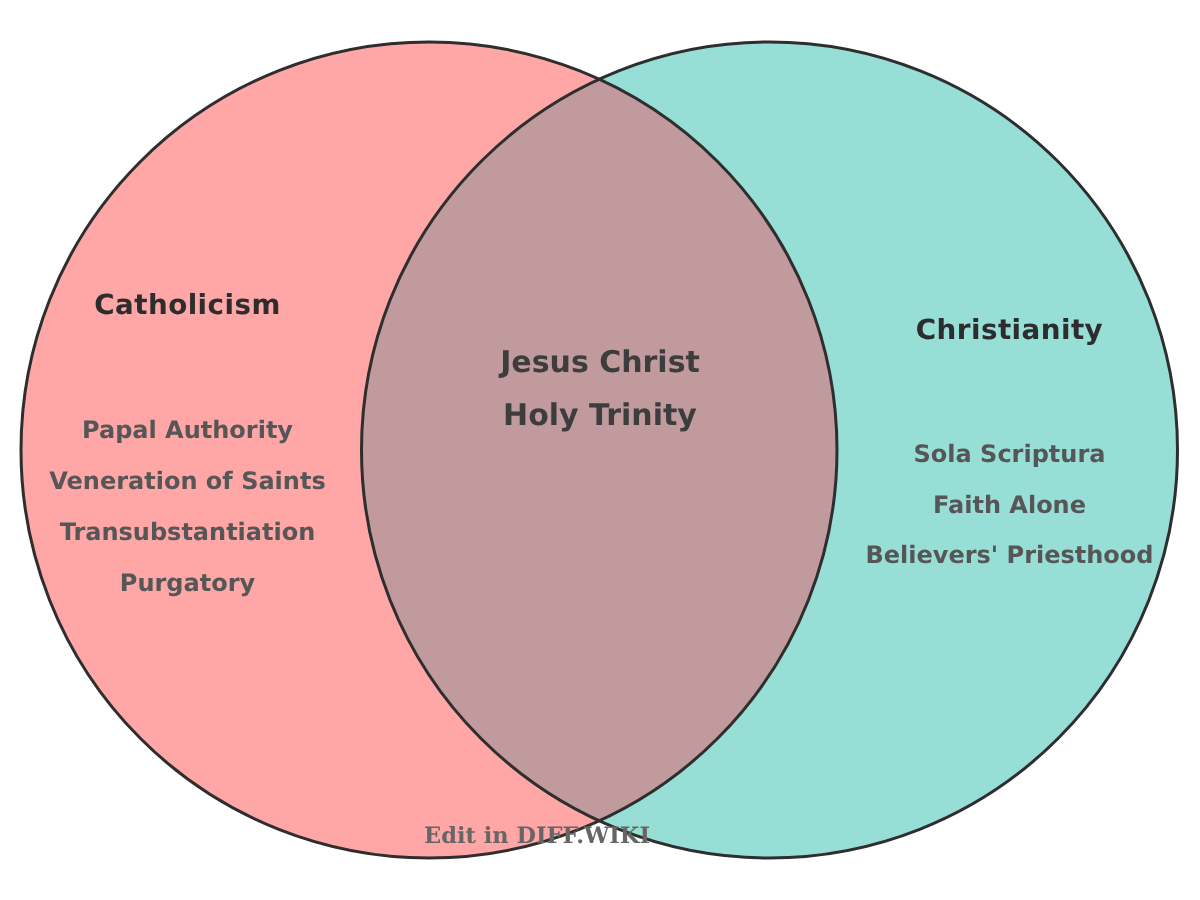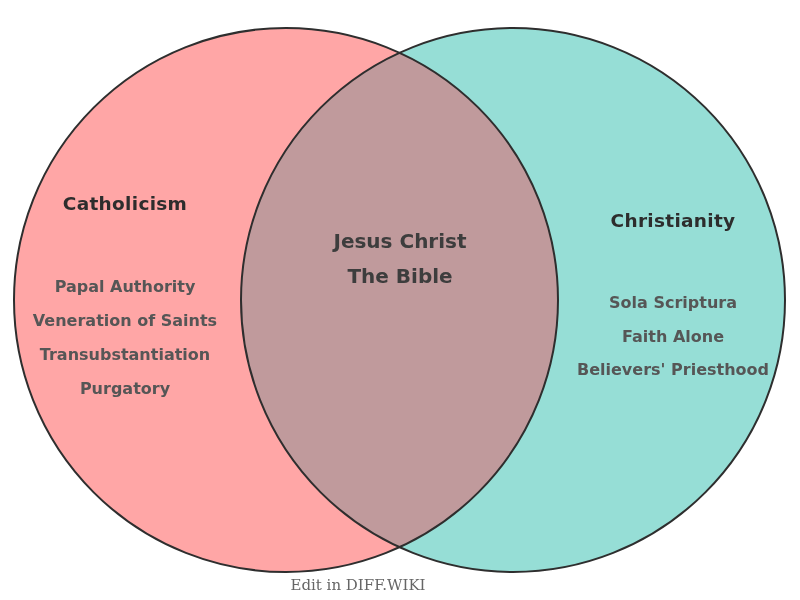--- a/index.html
+++ b/index.html
@@ -67,25 +67,25 @@
     left: 250px;
     top: 224px;
     width: 300px;
     line-height: 35px;
     font-size: 20px;
     font-weight: bold;
     color: #3d3d3d;
   }
   .caption {
     left: 0;
-    top: 576px;
+    top: 548px;
     width: 716px;
     font-family: "DejaVu Serif", "Liberation Serif", serif;
     font-size: 15px;
-    font-weight: normal;
+    font-weight: bold;
     color: #666666;
     cursor: pointer;
   }
 </style>
 </head>
 <body>
 
 <div class="stage">
 
   <svg class="venn-svg" width="800" height="600" viewBox="0 0 800 600">
@@ -102,21 +102,21 @@
 
   <div class="overlay item-list left-items">
     <div>Papal Authority</div>
     <div>Veneration of Saints</div>
     <div>Transubstantiation</div>
     <div>Purgatory</div>
   </div>
 
   <div class="overlay center-items">
     <div>Jesus Christ</div>
-    <div>The Bible</div>
+    <div>Holy Trinity</div>
   </div>
 
   <div class="overlay set-title right-title">Christianity</div>
 
   <div class="overlay item-list right-items">
     <div>Sola Scriptura</div>
     <div>Faith Alone</div>
     <div>Believers' Priesthood</div>
   </div>
 

